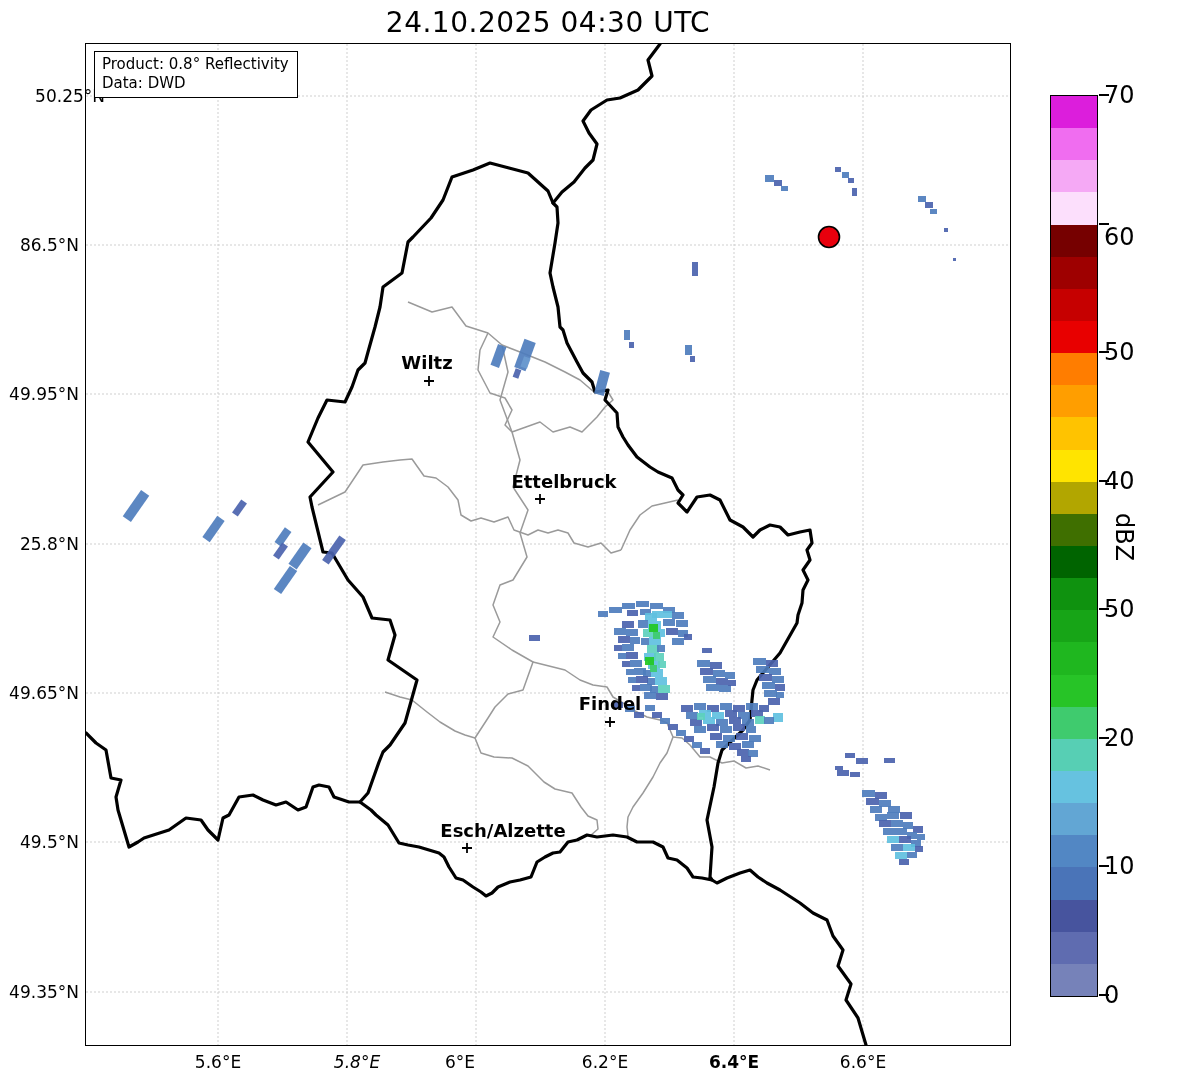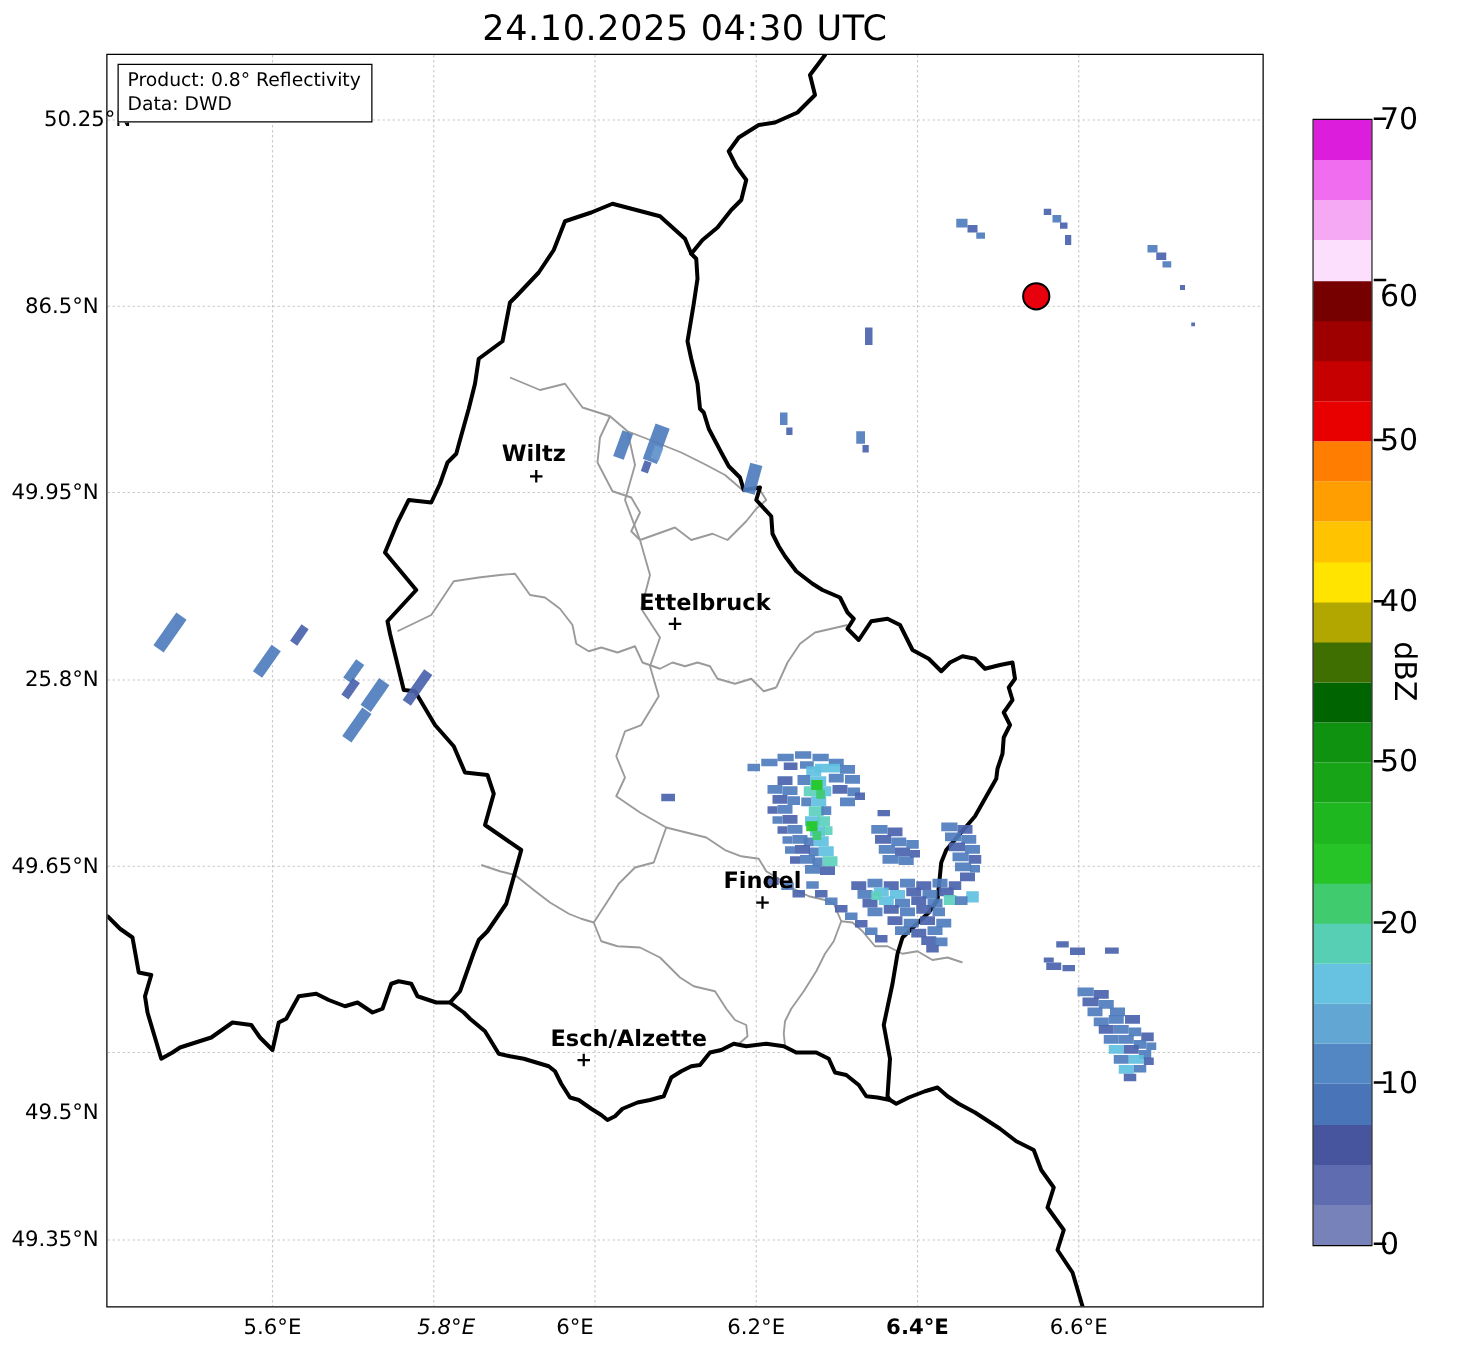--- a/index.html
+++ b/index.html
@@ -293,21 +293,21 @@
       <div class="cbar-seg" style="bottom: 803.571px; height: 32.6429px; background: rgb(245, 169, 245);"></div>
       <div class="cbar-seg" style="bottom: 835.714px; height: 32.6429px; background: rgb(240, 109, 240);"></div>
       <div class="cbar-seg" style="bottom: 867.857px; height: 32.6429px; background: rgb(220, 30, 220);"></div>
     </div>
   <div class="cbar-label">dBZ</div>
 <div class="lat-label" style="top: 86px; padding-left: 26px;">50.25°N</div>
     <div class="lat-label" style="top: 235px;">86.5°N</div>
     <div class="lat-label" style="top: 384px;">49.95°N</div>
     <div class="lat-label" style="top: 534px;">25.8°N</div>
     <div class="lat-label" style="top: 683px;">49.65°N</div>
-    <div class="lat-label" style="top: 832px; margin-top: 48px;">49.5°N</div>
+    <div class="lat-label" style="top: 832px;">49.5°N</div>
     <div class="lat-label" style="top: 982px;">49.35°N</div>
     <div class="lon-label" style="left: 168px;">5.6°E</div>
     <div class="lon-label" style="left: 307px; font-style: italic;">5.8°E</div>
     <div class="lon-label" style="left: 410px;">6°E</div>
     <div class="lon-label" style="left: 555px;">6.2°E</div>
     <div class="lon-label" style="left: 684px; font-weight: bold;">6.4°E</div>
     <div class="lon-label" style="left: 813px;">6.6°E</div>
     <div class="cbar-tick" style="top: 994px;"></div>
     <div class="cbar-num" style="top: 981px;">0</div>
     <div class="cbar-tick" style="top: 865.429px;"></div>

